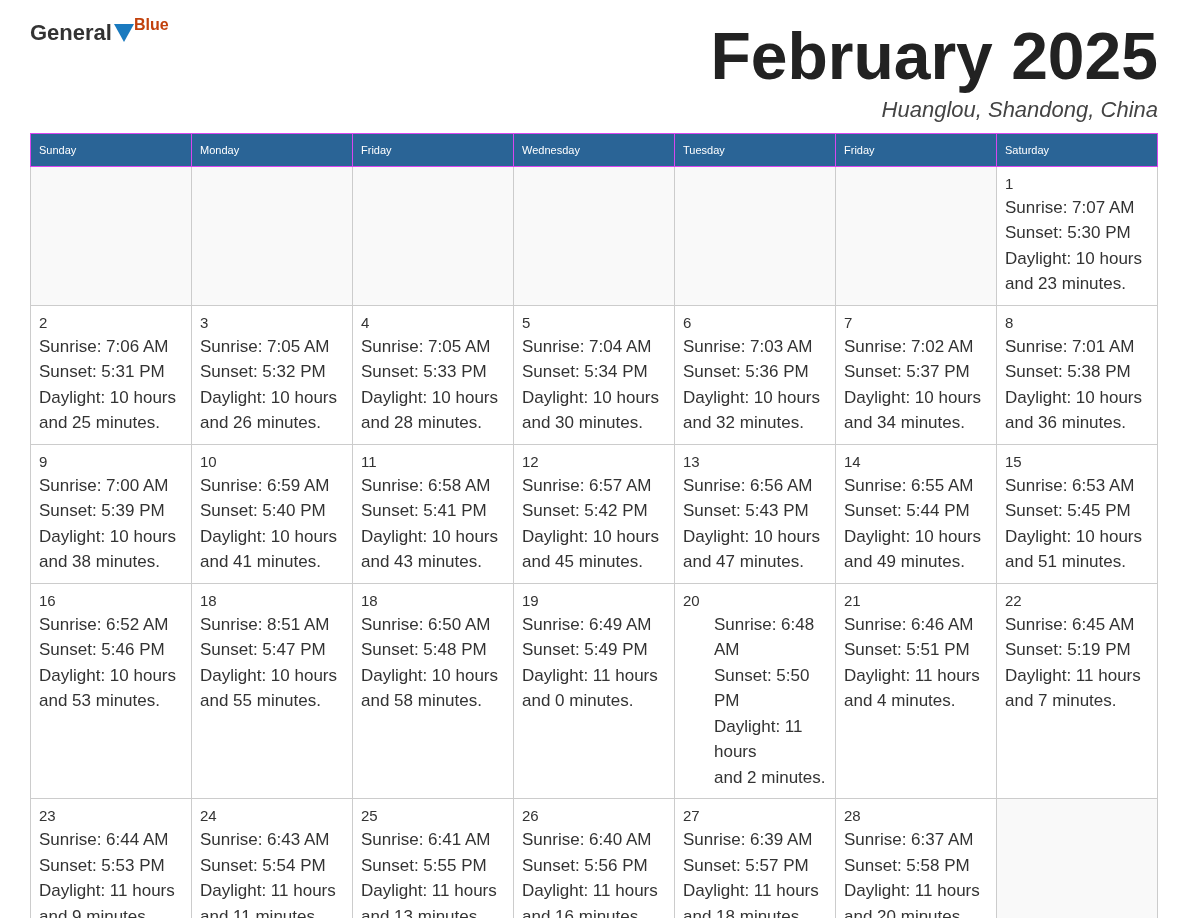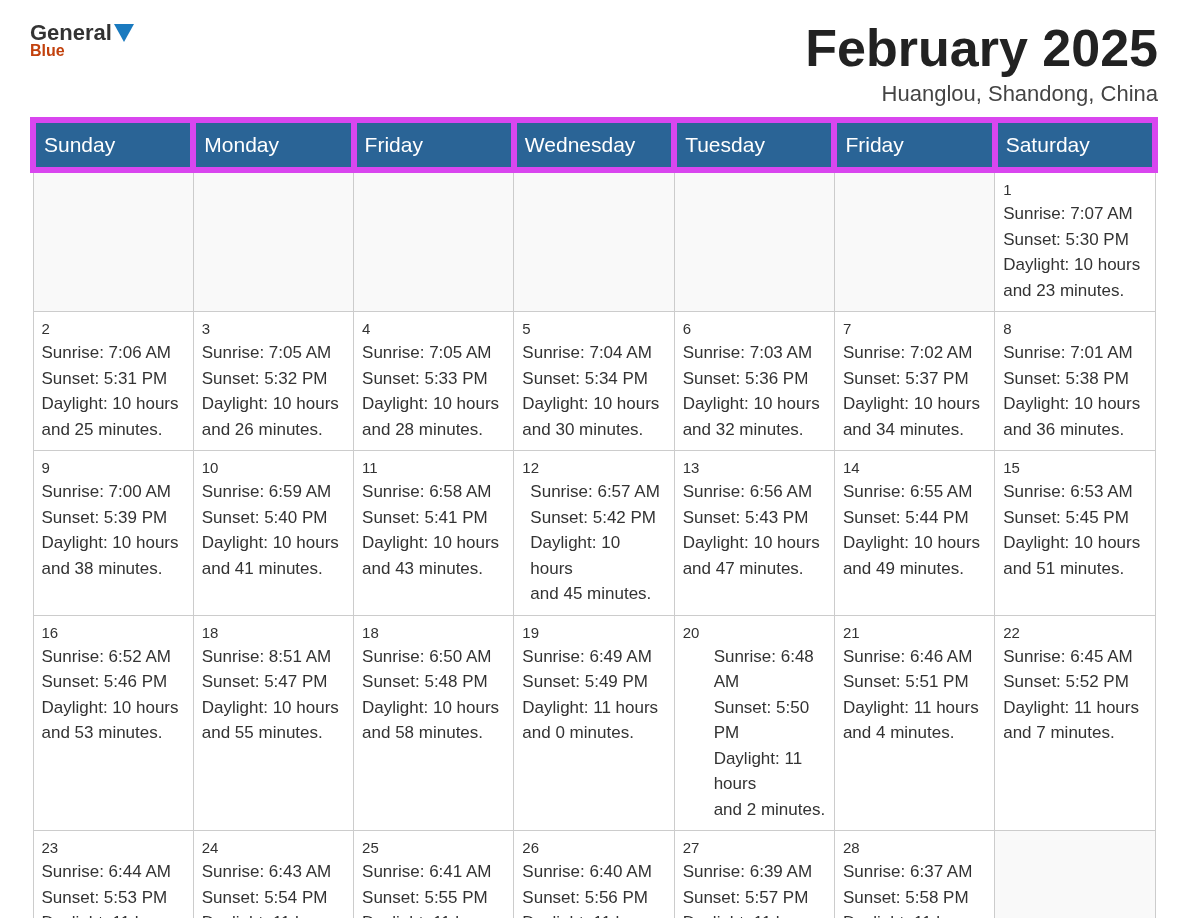--- a/index.html
+++ b/index.html
@@ -26,54 +26,55 @@
       font-weight: bold;
       color: #333;
     }
     .logo-text-blue {
       font-size: 16px;
       font-weight: bold;
       color: #c2410c;
     }
     .logo-block {
       display: flex;
-      flex-direction: column;
+      flex-direction: row;
     }
     .logo-line1 {
       display: flex;
       align-items: center;
     }
     .title-block {
       text-align: right;
     }
     .title-block h1 {
-      font-size: 52px;
+      font-size: 66px;
       font-weight: bold;
       color: #222;
       line-height: 1.1;
     }
     .title-block h2 {
       font-size: 22px;
       font-weight: normal;
       color: #444;
       margin-top: 4px;
+      font-style: italic;
     }
     table {
       width: 100%;
       border-collapse: collapse;
       margin-top: 10px;
     }
     thead th {
       background-color: #2a6496;
       color: #fff;
       padding: 10px 8px;
-      font-size: 21px;
+      font-size: 11px;
       font-weight: normal;
       text-align: left;
-      border: 6px solid #d946ef;
+      border: 1px solid #d946ef;
     }
     tbody td {
       vertical-align: top;
       padding: 8px 8px;
       border: 1px solid #ccc;
       font-size: 13px;
       color: #333;
       width: 14.28%;
       min-height: 100px;
       height: 110px;
@@ -213,21 +214,21 @@
         </td>
         <td>
           <span class="day-num">11</span>
           <div class="day-info" style="white-space: pre-line;">Sunrise: 6:58 AM
 Sunset: 5:41 PM
 Daylight: 10 hours
 and 43 minutes.</div>
         </td>
         <td>
           <span class="day-num">12</span>
-          <div class="day-info" style="white-space: pre-line; margin-left: 8px;">Sunrise: 6:57 AM
+          <div class="day-info" style="white-space: pre-line;">Sunrise: 6:57 AM
 Sunset: 5:42 PM
 Daylight: 10 hours
 and 45 minutes.</div>
         </td>
         <td>
           <span class="day-num">13</span>
           <div class="day-info" style="white-space: pre-line;">Sunrise: 6:56 AM
 Sunset: 5:43 PM
 Daylight: 10 hours
 and 47 minutes.</div>
@@ -286,21 +287,21 @@
         <td>
           <span class="day-num">21</span>
           <div class="day-info" style="white-space: pre-line;">Sunrise: 6:46 AM
 Sunset: 5:51 PM
 Daylight: 11 hours
 and 4 minutes.</div>
         </td>
         <td>
           <span class="day-num">22</span>
           <div class="day-info" style="white-space: pre-line;">Sunrise: 6:45 AM
-Sunset: 5:52 PM
+Sunset: 5:19 PM
 Daylight: 11 hours
 and 7 minutes.</div>
         </td>
       </tr>
       <tr>
         <td>
           <span class="day-num">23</span>
           <div class="day-info" style="white-space: pre-line;">Sunrise: 6:44 AM
 Sunset: 5:53 PM
 Daylight: 11 hours

